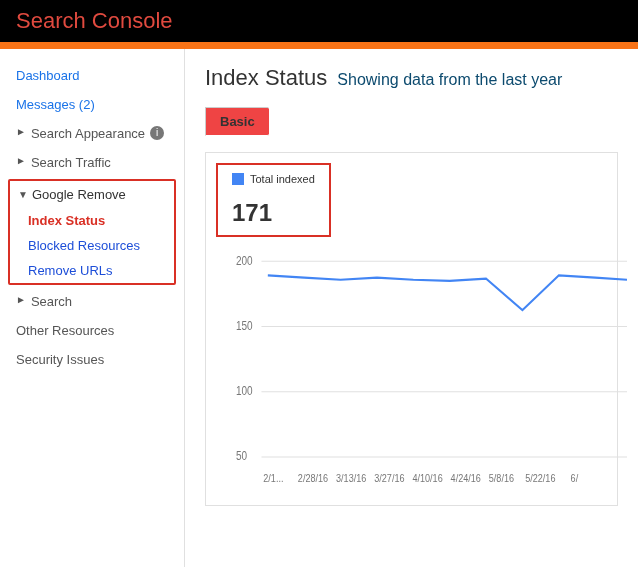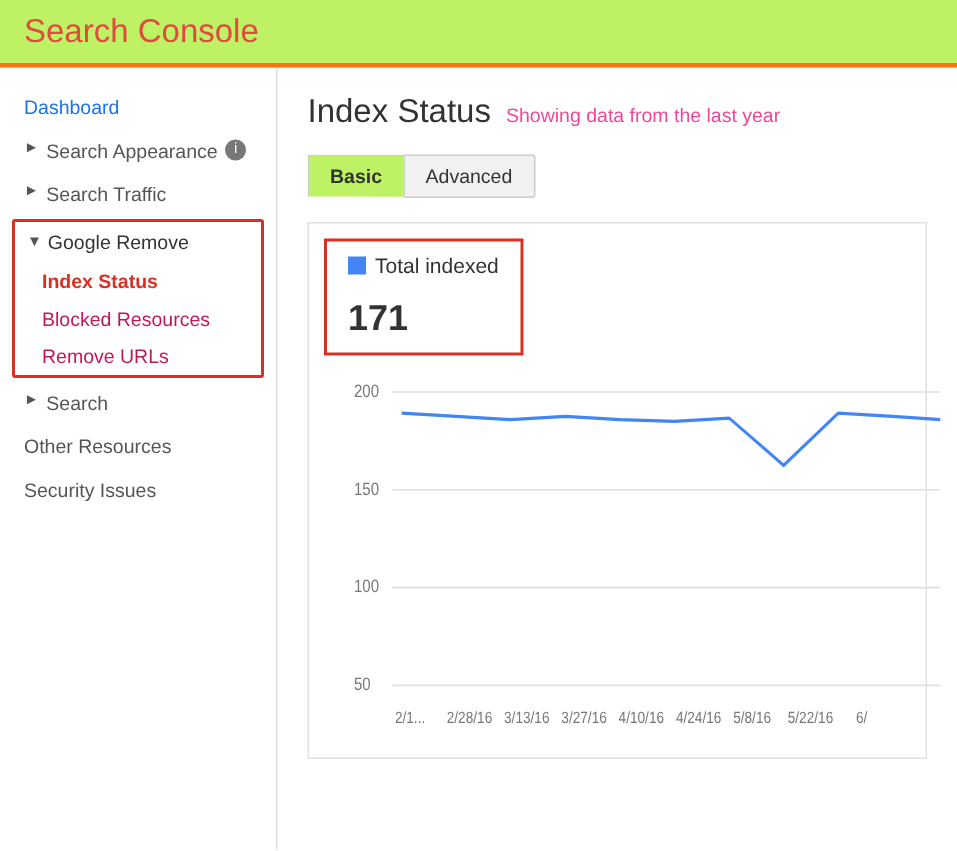--- a/index.html
+++ b/index.html
@@ -7,22 +7,22 @@
       font-family: Arial, sans-serif;
       font-size: 13px;
       background: #fff;
       color: #333;
       width: 638px;
       height: 567px;
       overflow: hidden;
     }
     
     .header {
-      background: #bef264;
-      border-bottom: 3px solid #f97316;
+      background: #000000;
+      border-bottom: 7px solid #f97316;
       padding: 8px 16px;
     }
     .header-title {
       color: #e04a3f;
       font-size: 22px;
       font-weight: normal;
     }
     
     .layout {
       display: flex;
@@ -60,21 +60,21 @@
     }
     .google-index-header .arrow {
       font-size: 10px;
       margin-right: 4px;
       color: #555;
     }
     .google-index-sub-item {
       padding: 5px 8px 5px 18px;
       cursor: pointer;
       font-size: 13px;
-      color: #be185d;
+      color: #1d4ed8;
     }
     .google-index-sub-item.active {
       color: #d93025;
       font-weight: bold;
     }
     .sidebar-arrow {
       font-size: 10px;
       margin-right: 5px;
       color: #555;
     }
@@ -102,59 +102,59 @@
       align-items: baseline;
       margin-bottom: 16px;
     }
     .page-title {
       font-size: 22px;
       font-weight: normal;
       color: #333;
       margin-right: 10px;
     }
     .subtitle {
-      color: #ec4899;
-      font-size: 13px;
+      color: #0c4a6e;
+      font-size: 16px;
     }
     
     .tab-row {
       display: flex;
       margin-bottom: 16px;
     }
     .tab-btn {
       padding: 6px 14px;
       border: 1px solid #ccc;
       background: #f1f1f1;
       cursor: pointer;
       font-size: 13px;
       color: #333;
     }
     .tab-btn.active {
-      background: #bef264;
+      background: #ef4444;
       border-bottom-color: #fff;
       font-weight: bold;
     }
     .tab-btn:first-child { border-right: none; border-radius: 2px 0 0 2px; }
     .tab-btn:last-child { border-radius: 0 2px 2px 0; }
     
     .chart-area {
       border: 1px solid #e0e0e0;
       padding: 10px;
       position: relative;
     }
     .legend-box {
       border: 2px solid #d93025;
       display: inline-block;
       padding: 8px 14px;
       margin-bottom: 8px;
     }
     .legend-item {
       display: flex;
       align-items: center;
-      font-size: 14px;
+      font-size: 11px;
       margin-bottom: 4px;
     }
     .legend-color {
       width: 12px;
       height: 12px;
       background: #4285f4;
       margin-right: 6px;
       display: inline-block;
     }
     .legend-value {
@@ -181,20 +181,23 @@
 <div class="header">
   <span class="header-title">Search Console</span>
 </div>
 
 <div class="layout">
 
   <nav class="sidebar">
     <div class="sidebar-item">
       <span>Dashboard</span>
     </div>
+    <div class="sidebar-item">
+      <span>Messages (2)</span>
+    </div>
     <div class="sidebar-item plain">
       <span class="sidebar-arrow">►</span>
       <span>Search Appearance</span>
       <span class="info-icon">i</span>
     </div>
     <div class="sidebar-item plain">
       <span class="sidebar-arrow">►</span>
       <span>Search Traffic</span>
     </div>
 
@@ -227,21 +230,20 @@
   </nav>
 
   <main class="main">
     <div class="page-title-row">
       <h1 class="page-title">Index Status</h1>
       <span class="subtitle">Showing data from the last year</span>
     </div>
 
     <div class="tab-row">
       <button class="tab-btn active">Basic</button>
-      <button class="tab-btn">Advanced</button>
     </div>
 
     <div class="chart-area">
       
       <div class="legend-box">
         <div class="legend-item">
           <span class="legend-color"></span>
           <span>Total indexed</span>
         </div>
         <div class="legend-value">171</div>

